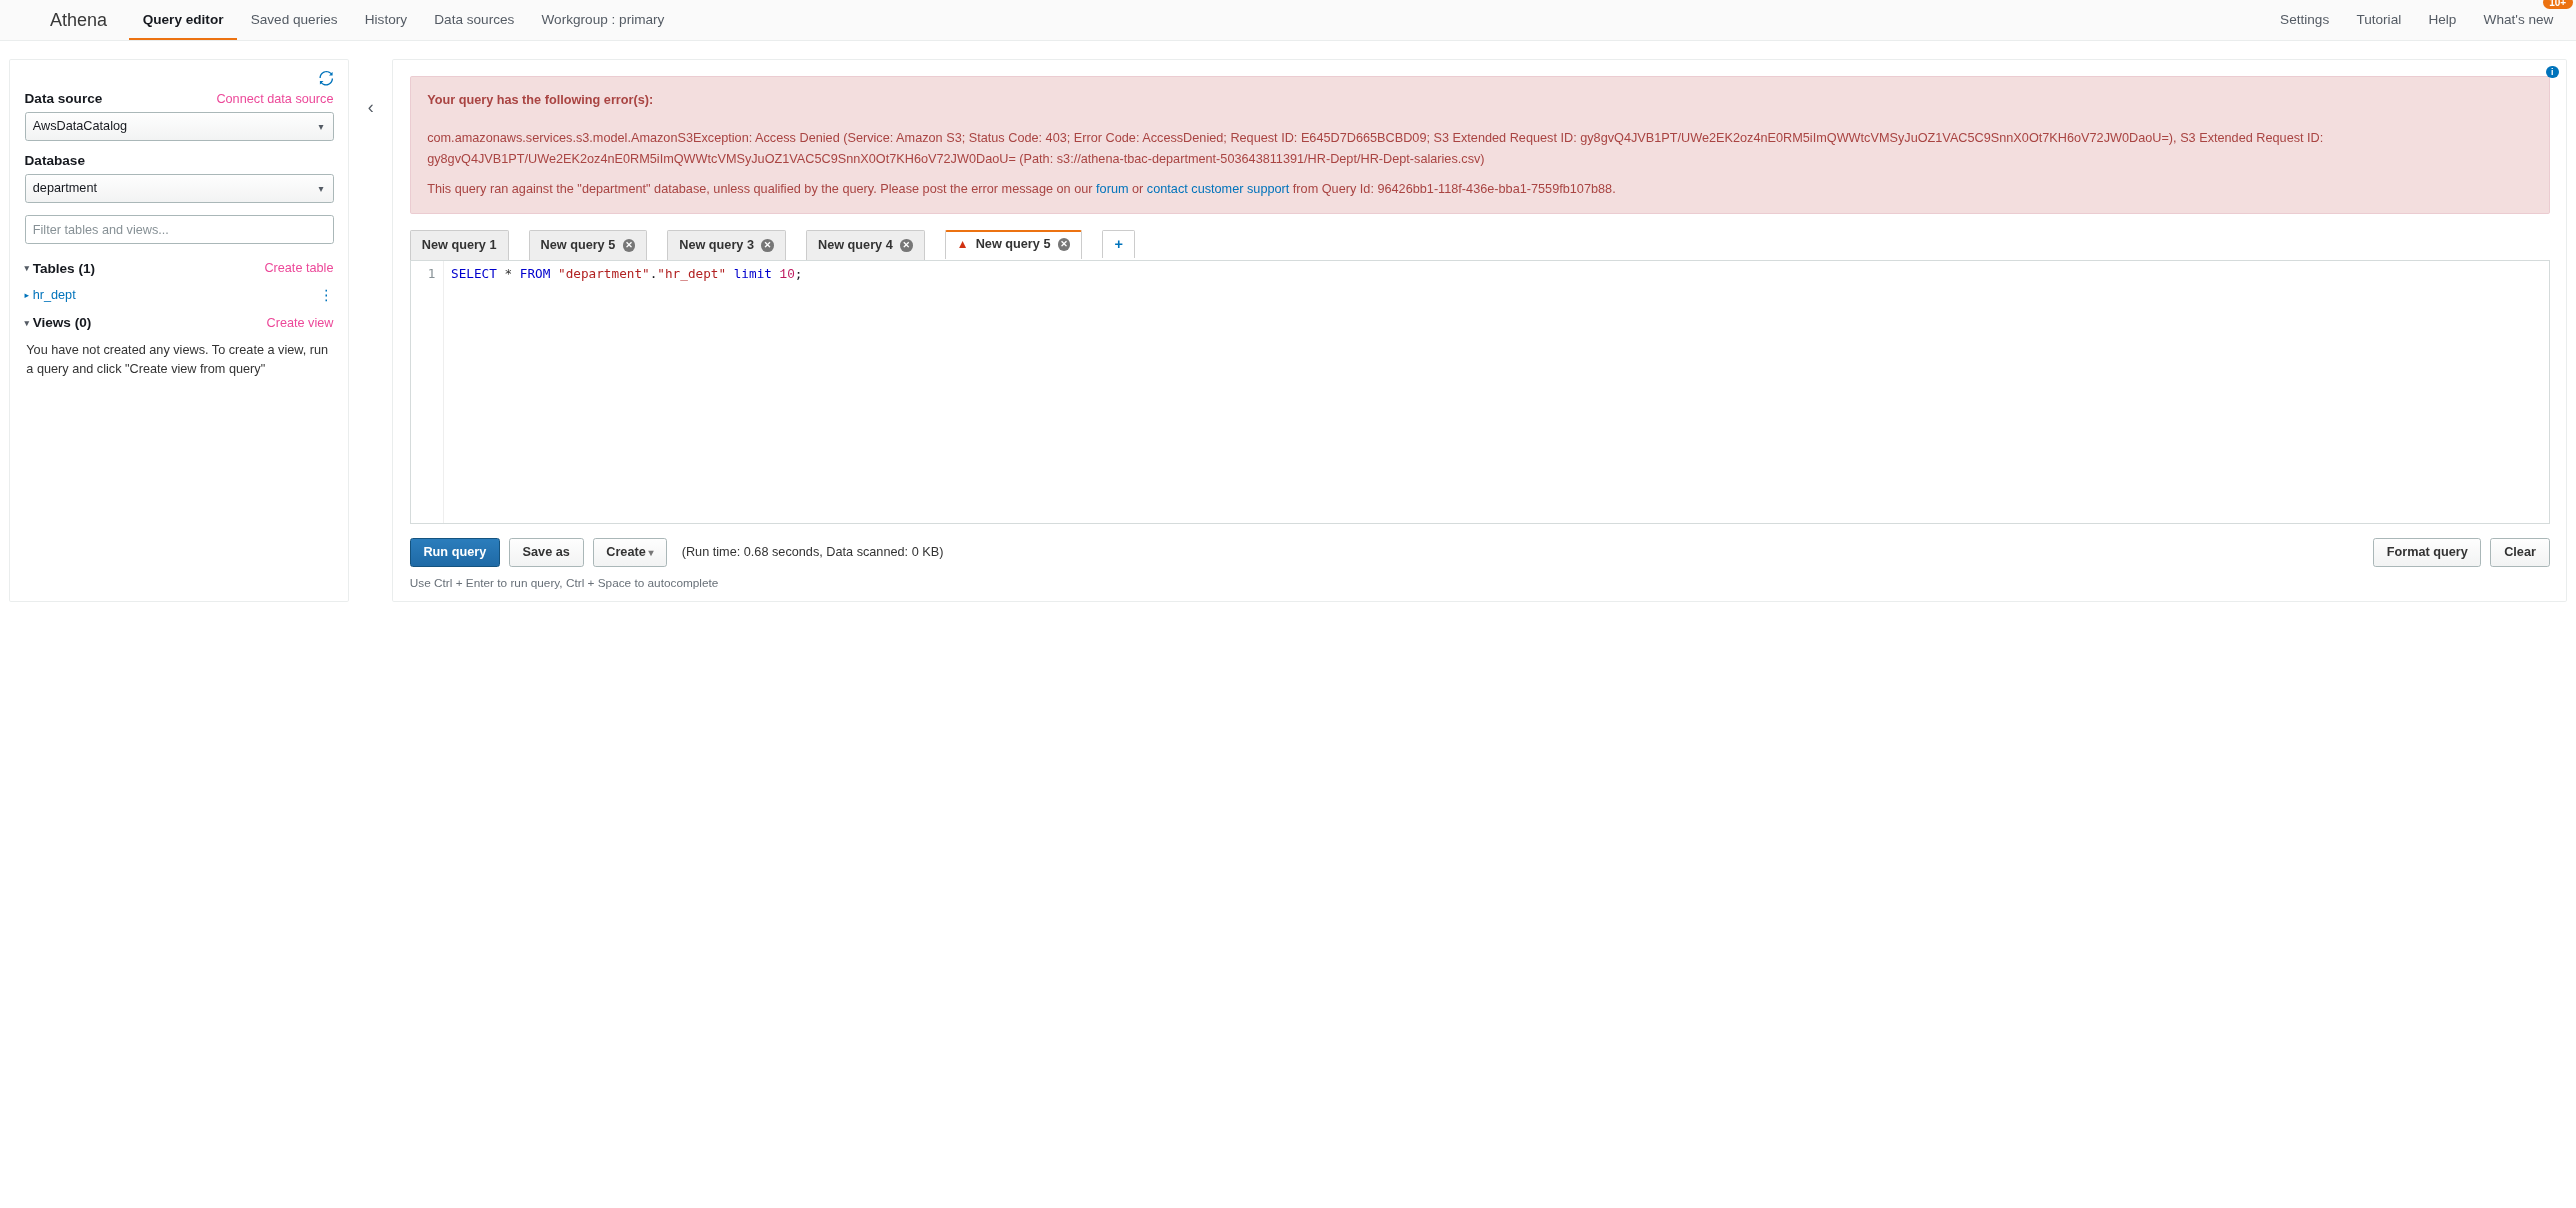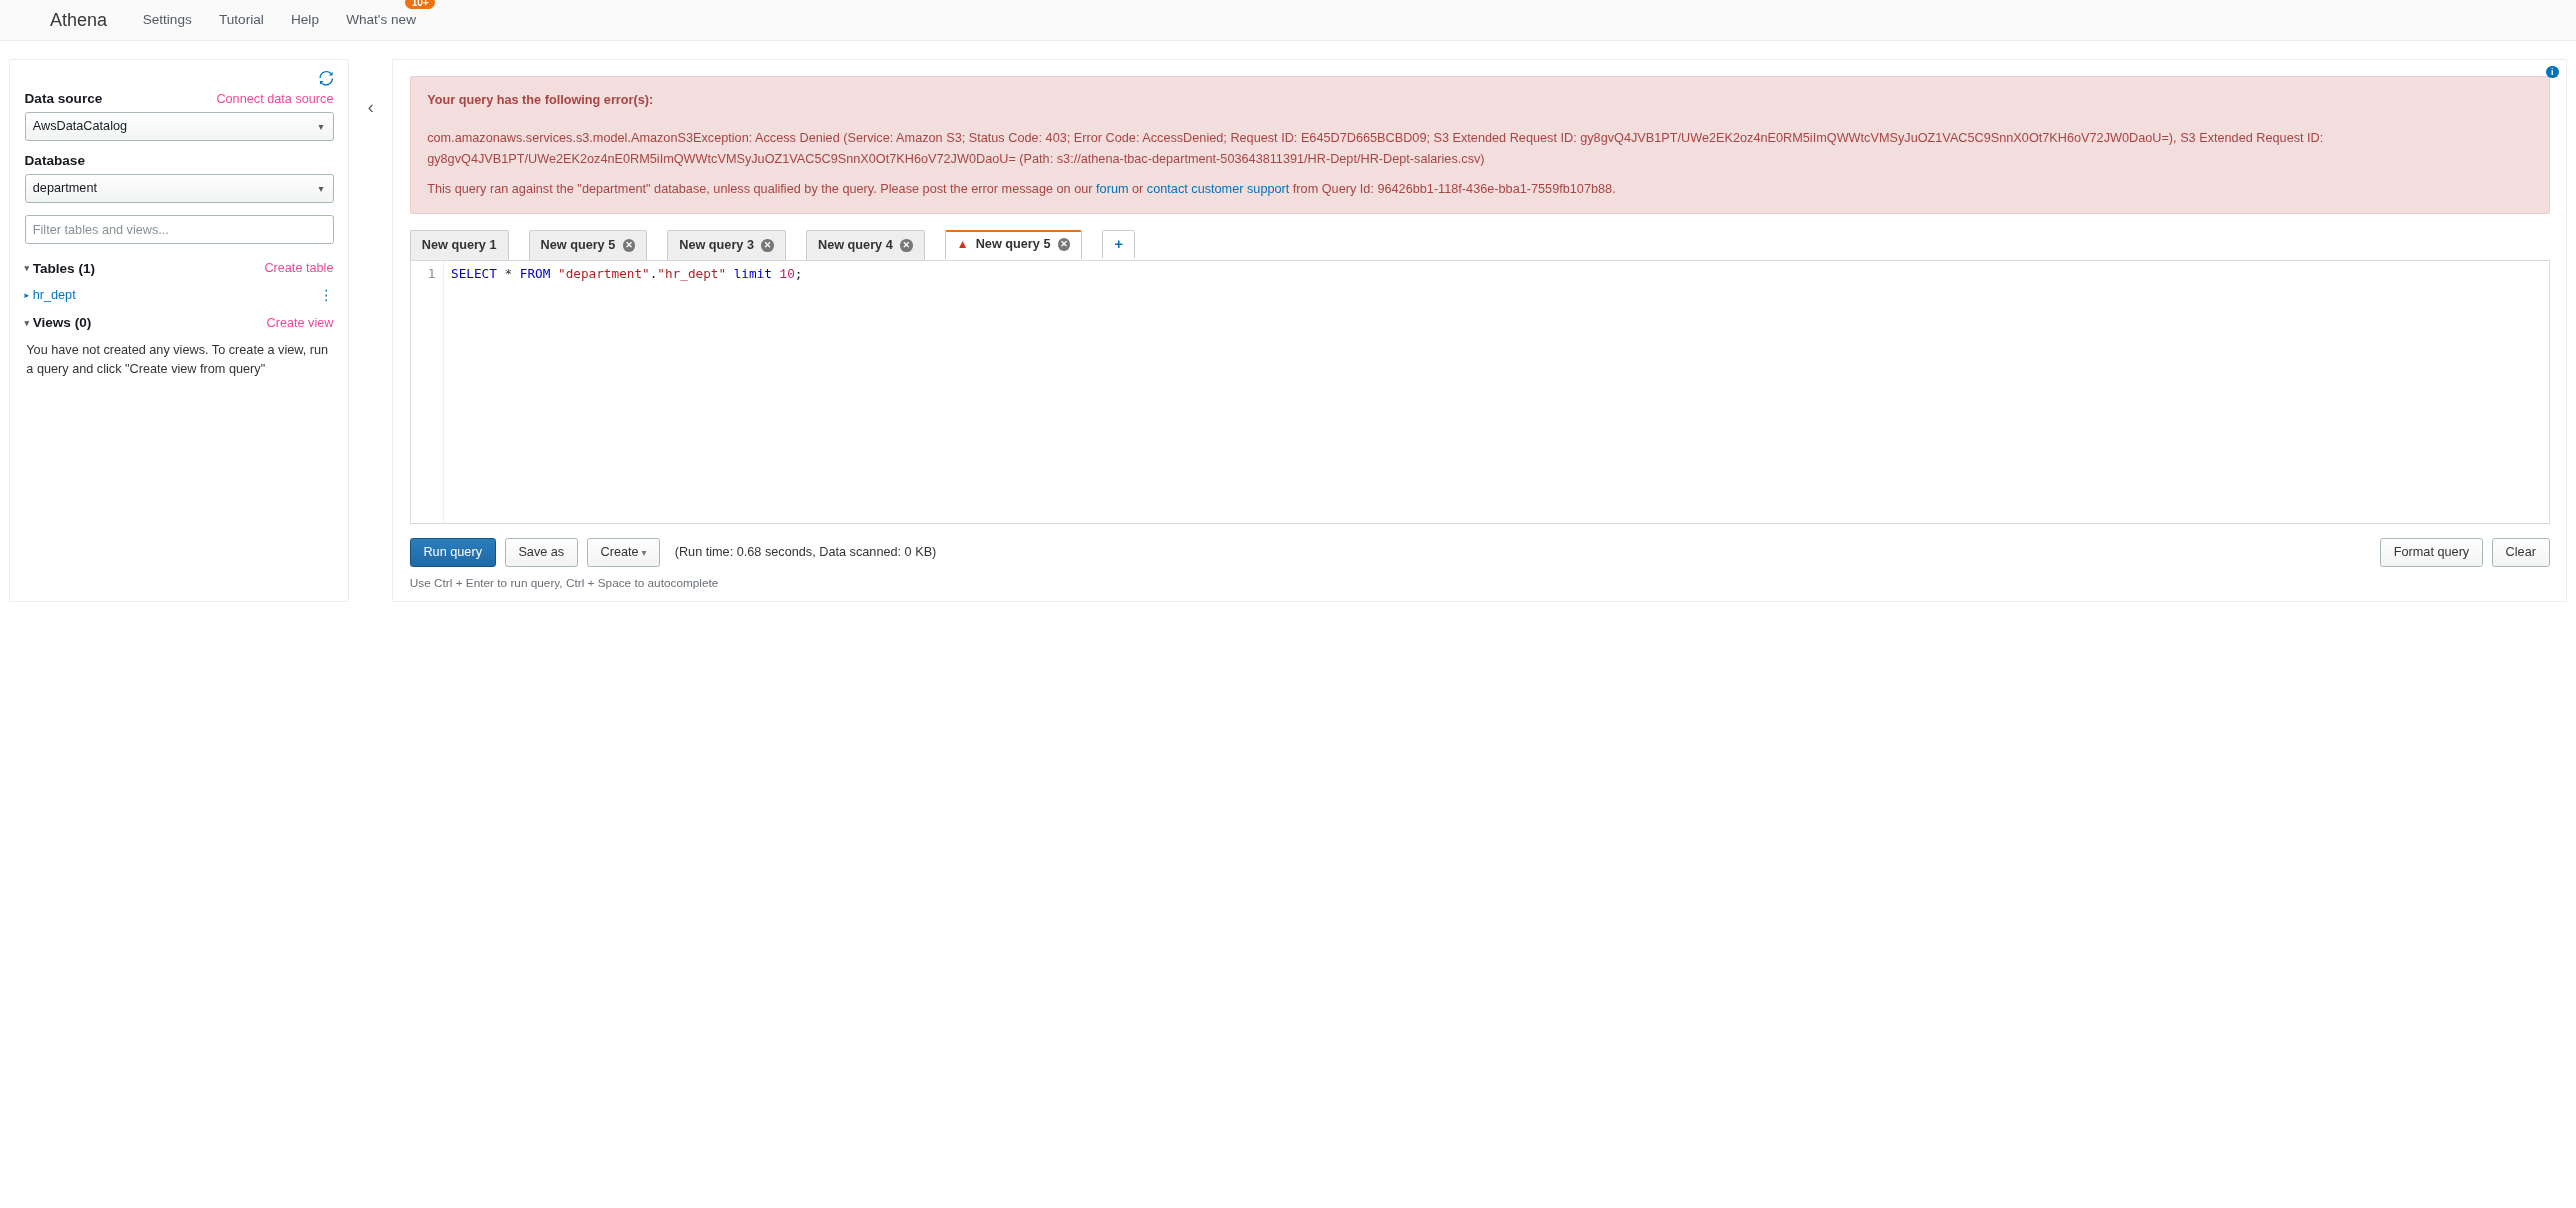--- a/index.html
+++ b/index.html
@@ -46,33 +46,40 @@
 .tab-warn { color: #d13212; font-size: 11.8px; }
 .tab-add { padding: 7.3px 11px; border: 0.9px solid #ccc; border-bottom: none; border-radius: 1.8px 1.8px 0 0; background: #fff; color: #0073bb; font-weight: 700; cursor: pointer; font-size: 14.5px; line-height: 12.7px; }
 .editor { border: 0.9px solid #d5dbdb; height: 264px; background: #fff; display: flex; font-family: Menlo, Consolas, monospace; font-size: 12.7px; }
 .gutter { width: 33px; background: #fff; text-align: right; padding: 5.5px 7.3px 0 0; color: #879196; border-right: 0.9px solid #eee; }
 .code { padding: 5.5px 7.3px; white-space: pre; }
 .kw { color: #0000cd; }
 .str { color: #b22222; }
 .num { color: #be185d; font-family: Liberation Mono, monospace; }
 .star { color: #333; }
 .action-row { display: flex; align-items: center; gap: 9px; margin-top: 14.5px; }
-.btn { border-radius: 2.7px; padding: 6.4px 12.7px; font-size: 12.7px; font-weight: 400; cursor: pointer; border: 0.9px solid #aab7b8; background: linear-gradient(#fefefe, #f2f3f3); color: #333; }
+.btn { border-radius: 2.7px; padding: 6.4px 12.7px; font-size: 12.7px; font-weight: 700; cursor: pointer; border: 0.9px solid #aab7b8; background: linear-gradient(#fefefe, #f2f3f3); color: #333; }
 .btn-primary { background: linear-gradient(#2b7dbc, #1f6aa6); border: 0.9px solid #14537f; color: #fff; }
 .btn-dd::after { content: " ▾"; font-size: 10px; color: #777; }
 .status-text { color: #333; font-size: 12.7px; margin-left: 5.5px; }
 .spacer { flex: 1; }
 .hint { color: #687078; font-size: 11.8px; margin-top: 9px; }
 svg.refresh path { fill: #0073bb; }
 </style>
 </head>
 <body>
 
 <div class="topbar">
   <div class="brand">Athena</div>
+  <div class="nav">
+    <div class="nav-item active">Query editor</div>
+    <div class="nav-item">Saved queries</div>
+    <div class="nav-item">History</div>
+    <div class="nav-item">Data sources</div>
+    <div class="nav-item">Workgroup : primary</div>
+  </div>
   <div class="nav-right">
     <div class="nav-item">Settings</div>
     <div class="nav-item">Tutorial</div>
     <div class="nav-item">Help</div>
     <div class="nav-item whatsnew-wrap">
       <span>What's new</span>
       <span class="badge">10+</span>
     </div>
   </div>
 </div>

